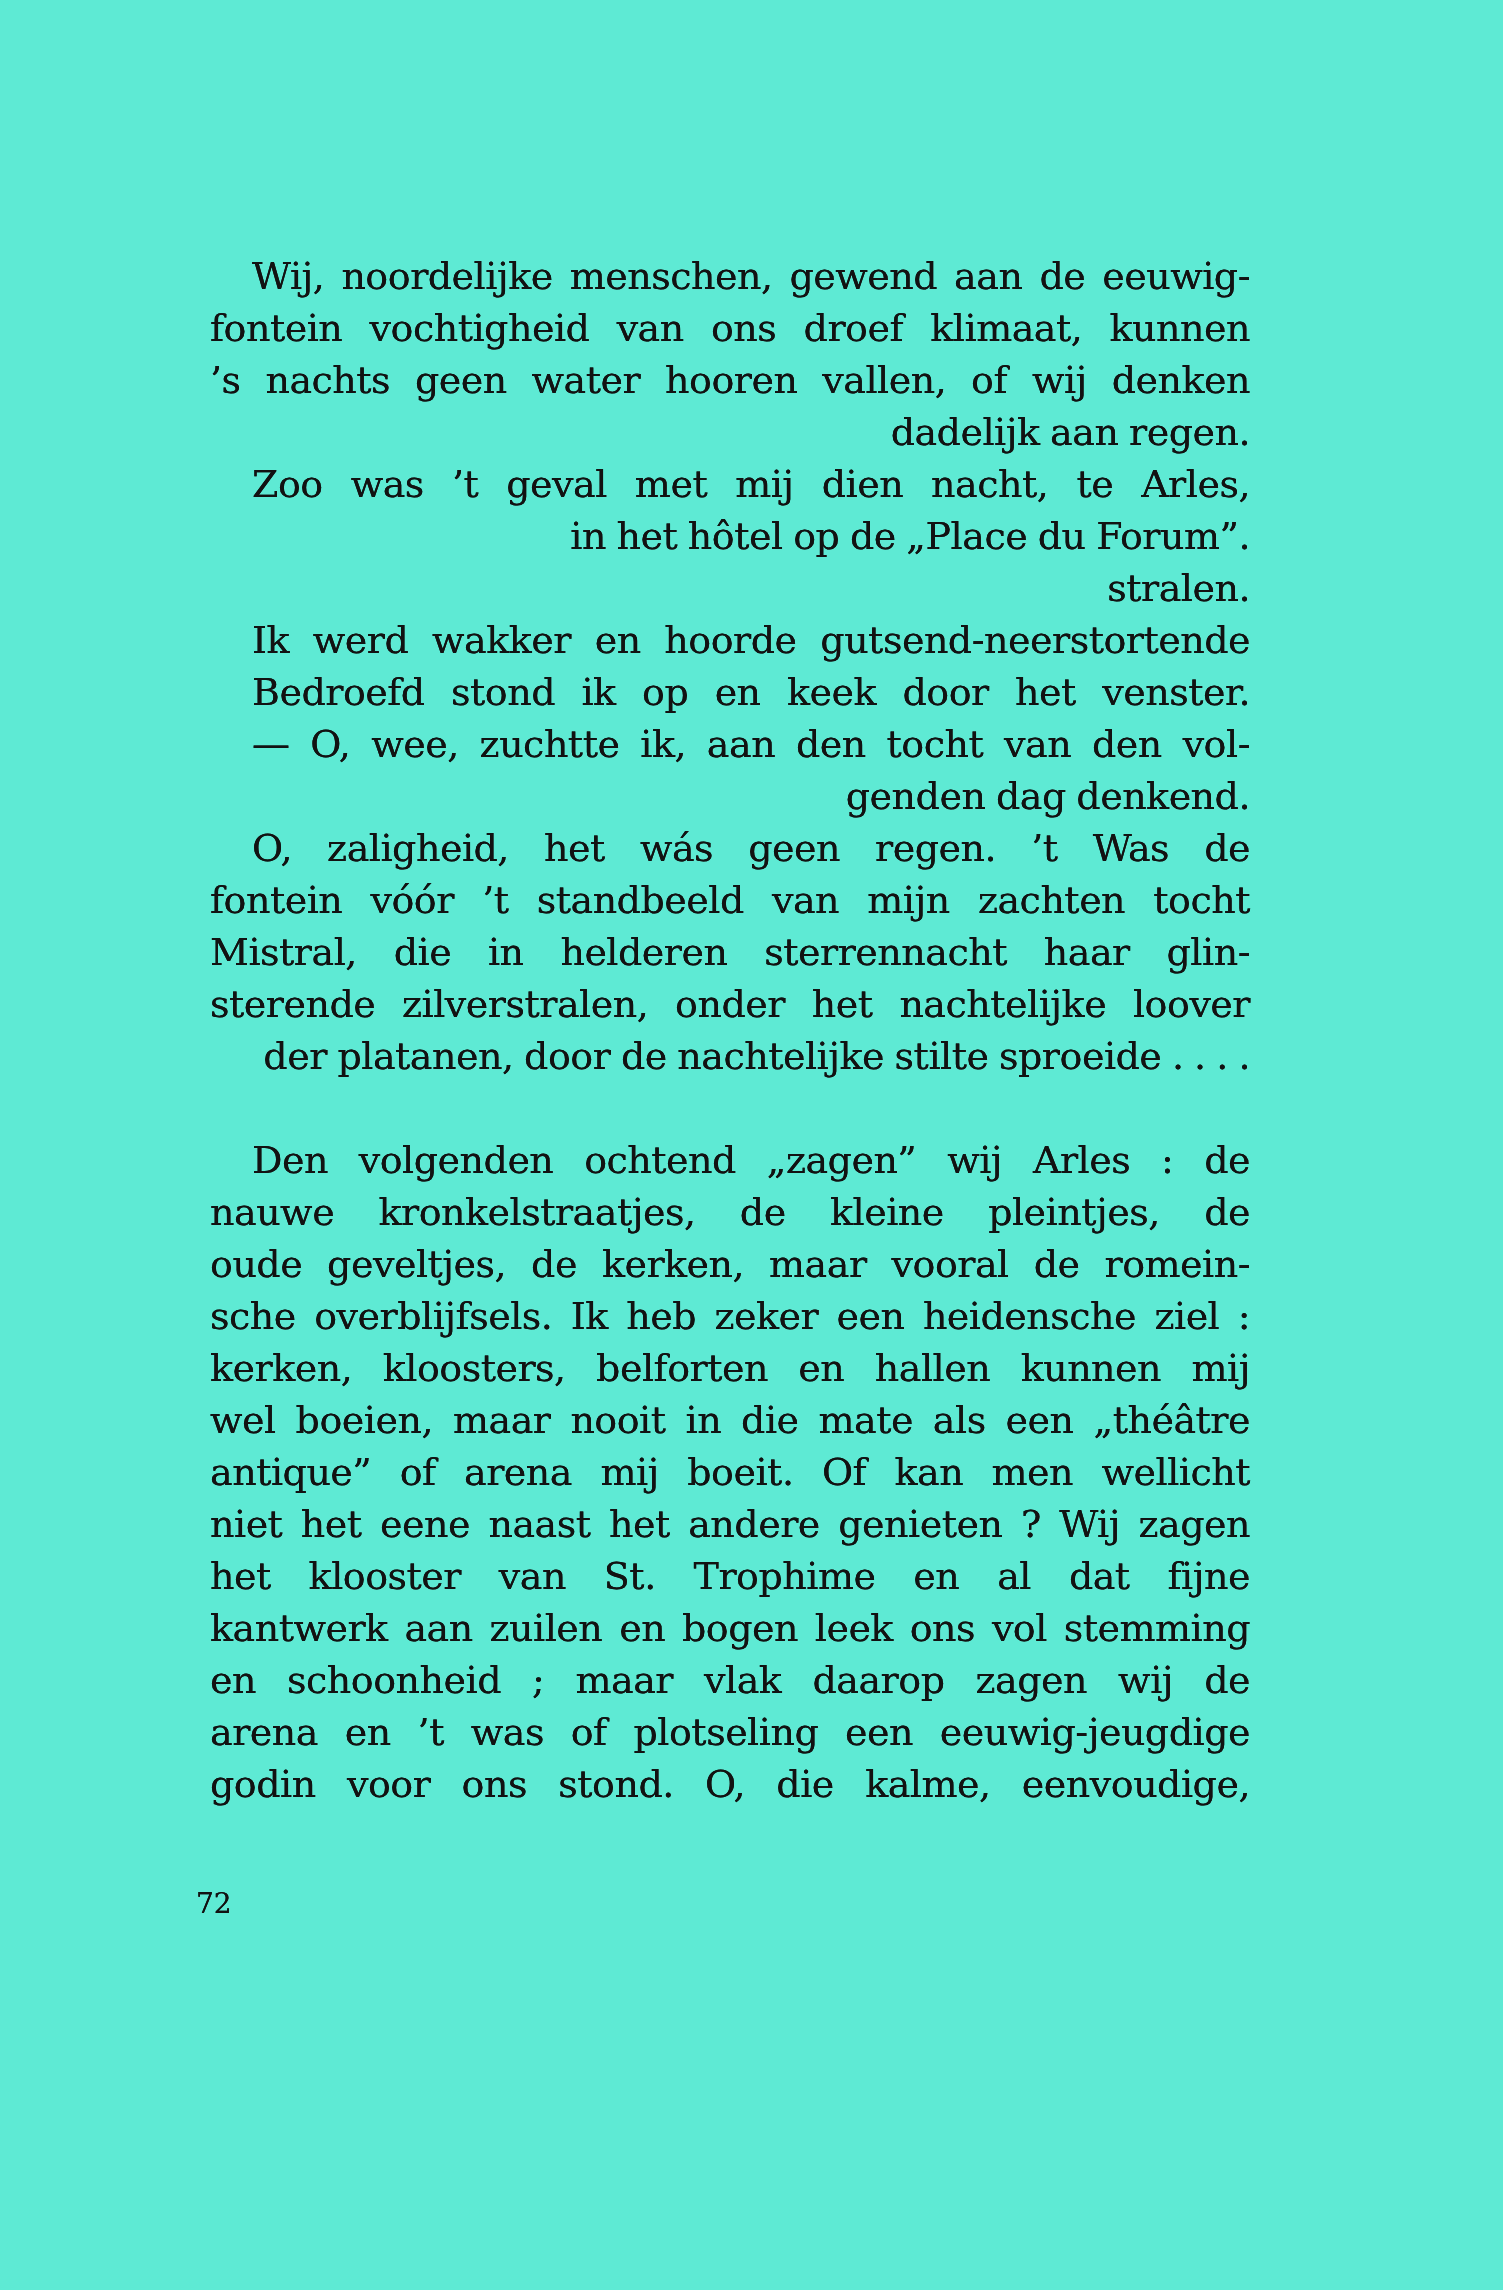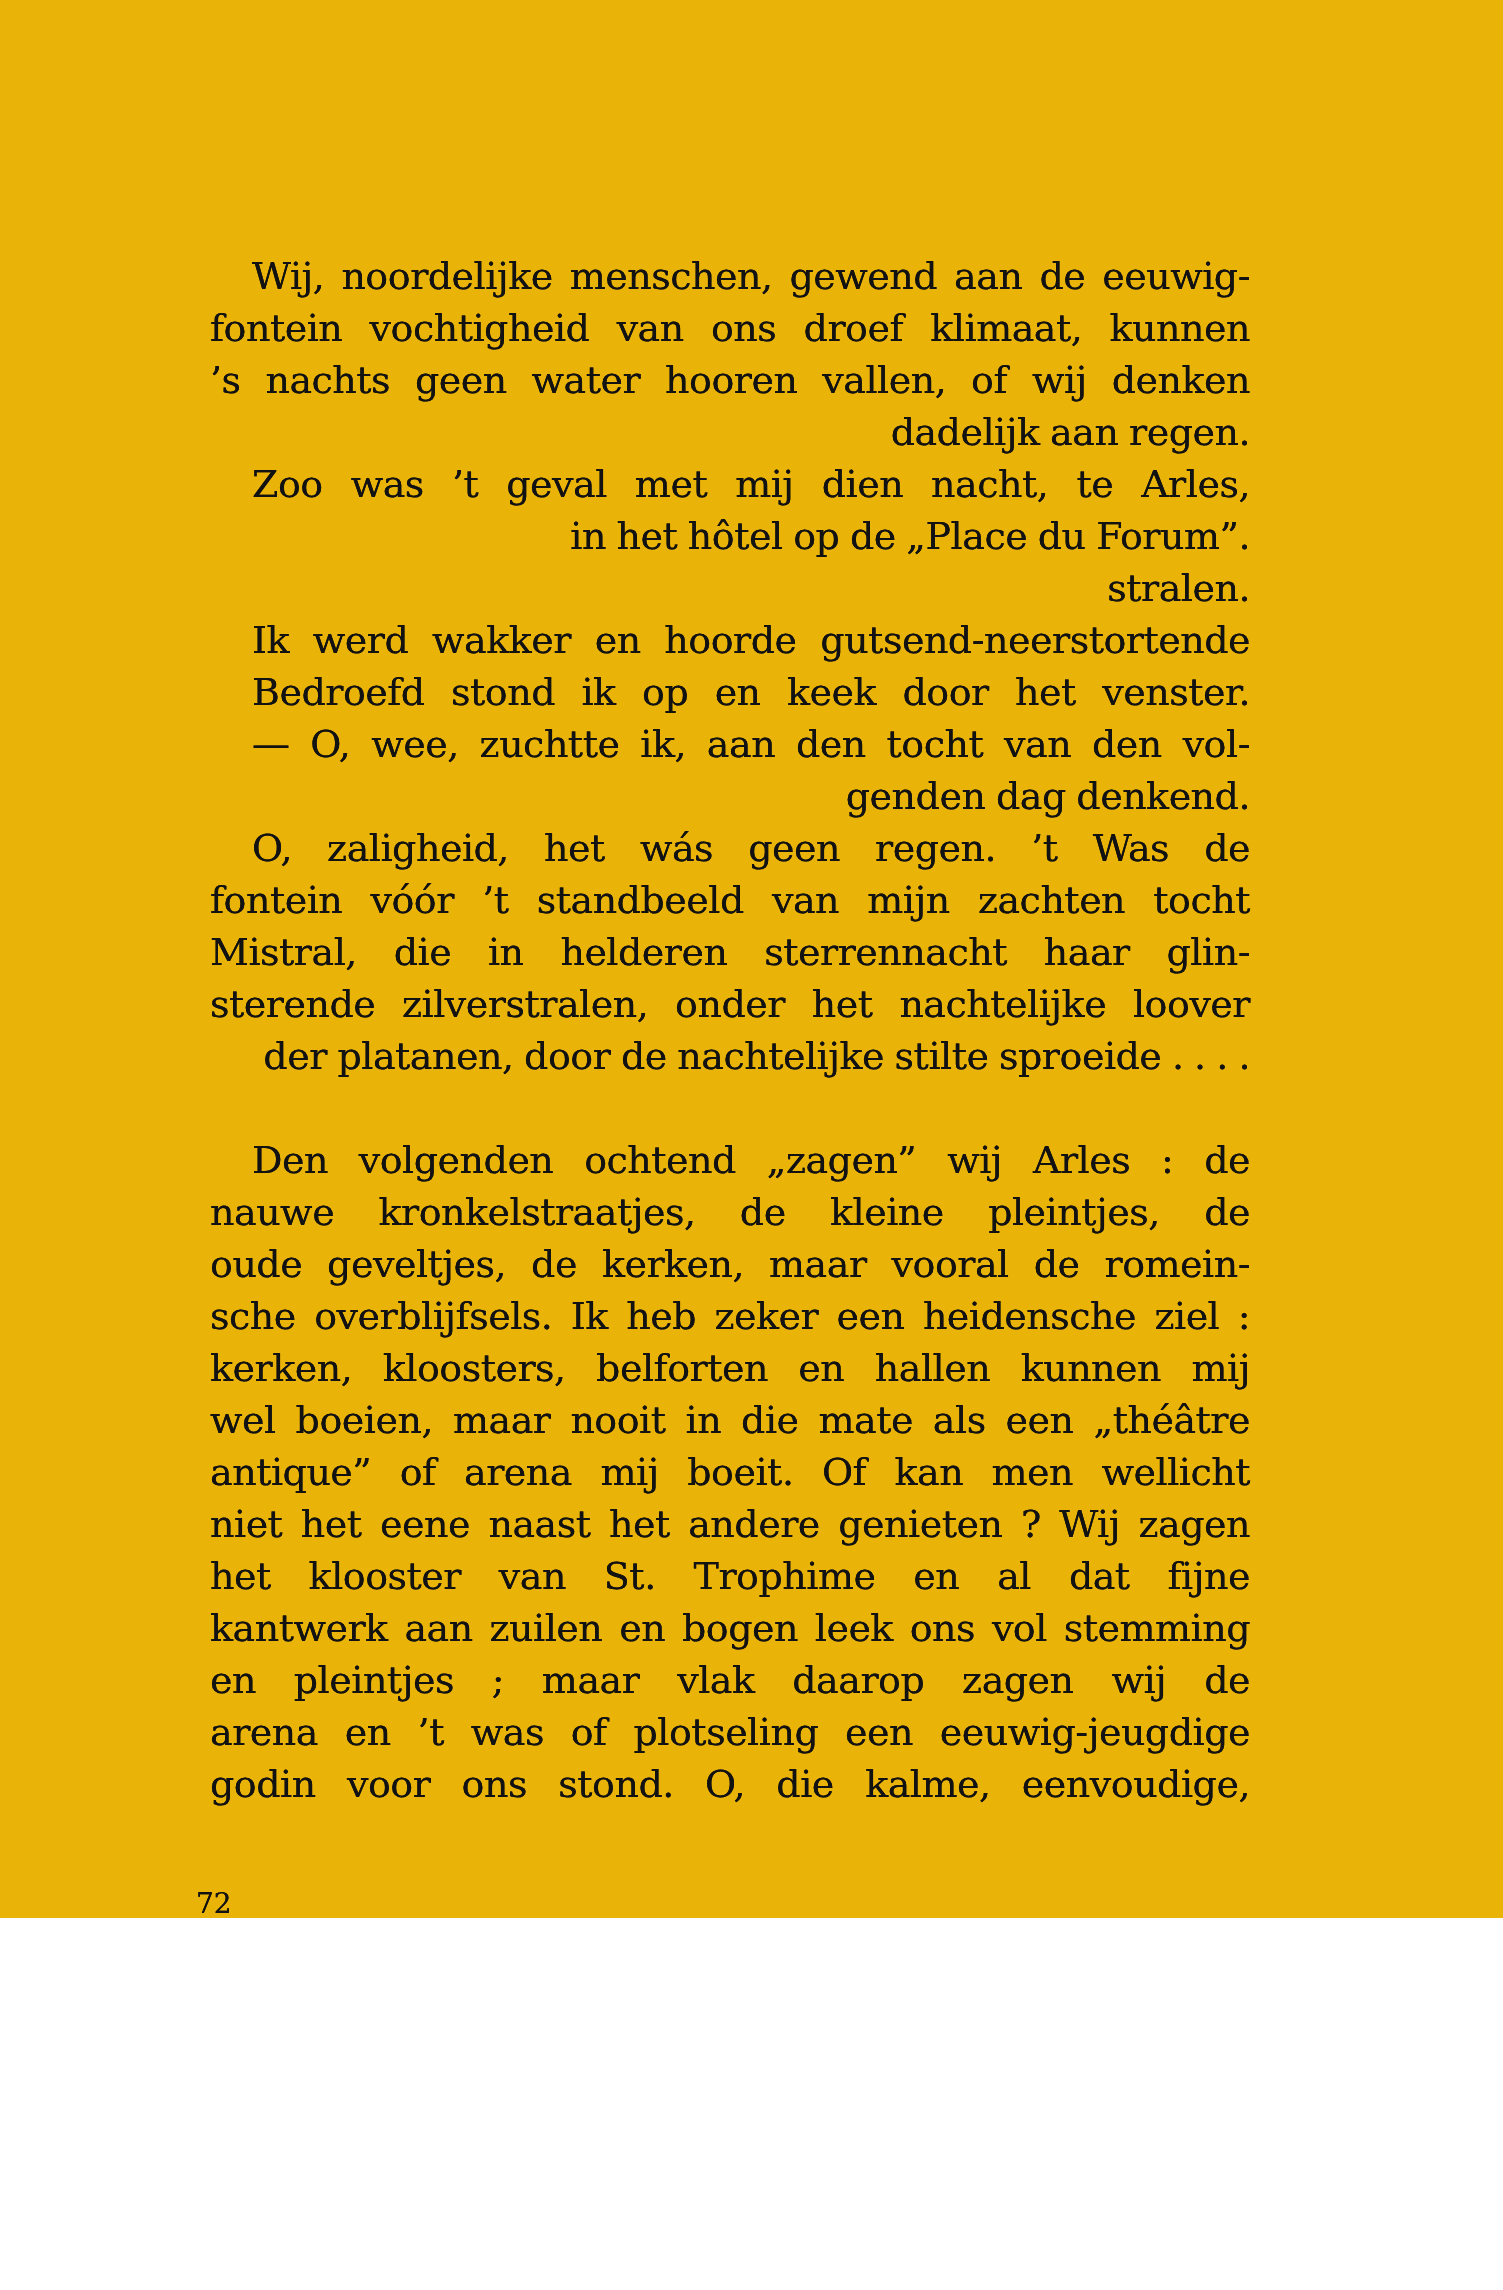--- a/index.html
+++ b/index.html
@@ -3,22 +3,22 @@
 <meta charset="utf-8">
 <style>
   html, body {
     margin: 0;
     padding: 0;
     background: #ffffff;
   }
   .page {
     position: relative;
     width: 1503px;
-    height: 1918px;
-    background: #eab308;
+    height: 2290px;
+    background: #5eead4;
     overflow: hidden;
     font-family: "DejaVu Serif", "Liberation Serif", serif;
     color: #121212;
   }
   .text-block {
     position: absolute;
     left: 210px;
     top: 250px;
     width: 1040px;
   }
@@ -87,19 +87,19 @@
         <div class="line j i">Den volgenden ochtend „zagen” wij Arles : de</div>
         <div class="line j">nauwe kronkelstraatjes, de kleine pleintjes, de</div>
         <div class="line j">oude geveltjes, de kerken, maar vooral de romein-</div>
         <div class="line j">sche overblijfsels. Ik heb zeker een heidensche ziel :</div>
         <div class="line j">kerken, kloosters, belforten en hallen kunnen mij</div>
         <div class="line j">wel boeien, maar nooit in die mate als een „théâtre</div>
         <div class="line j">antique” of arena mij boeit. Of kan men wellicht</div>
         <div class="line j">niet het eene naast het andere genieten ? Wij zagen</div>
         <div class="line j">het klooster van St. Trophime en al dat fijne</div>
         <div class="line j">kantwerk aan zuilen en bogen leek ons vol stemming</div>
-        <div class="line j">en pleintjes ; maar vlak daarop zagen wij de</div>
+        <div class="line j">en schoonheid ; maar vlak daarop zagen wij de</div>
         <div class="line j">arena en ’t was of plotseling een eeuwig-jeugdige</div>
         <div class="line j">godin voor ons stond. O, die kalme, eenvoudige,</div>
       </div>
     </div>
   <div class="page-number">72</div>
 </div>
 
 </body></html>

